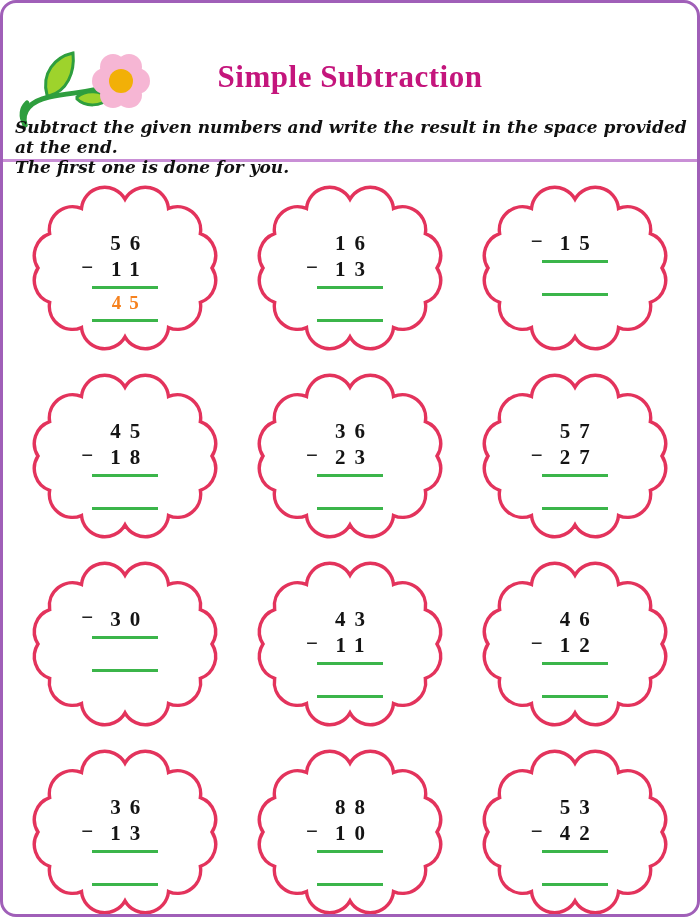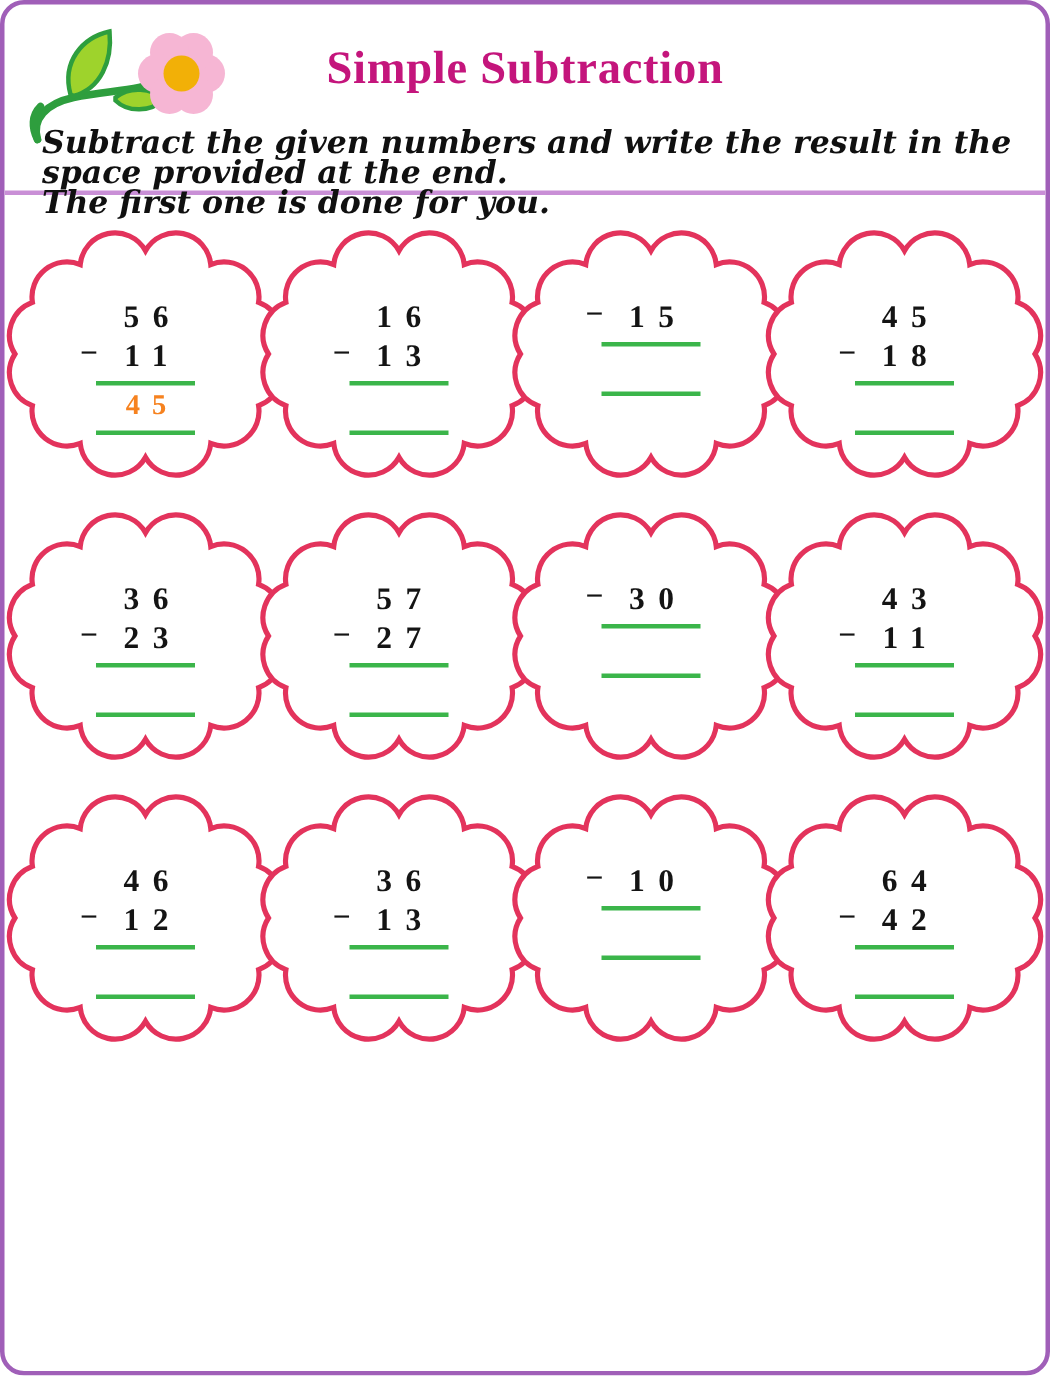--- a/index.html
+++ b/index.html
@@ -11,49 +11,50 @@
     border-radius:16px;
     background:#fff;
     overflow:hidden;
     font-family:"Liberation Serif","DejaVu Serif",serif;
   }
   
   .header{
     position:relative;
     height:124px;
     border-bottom:3px solid var(--header_divider,#c98fd6);
+    margin-top:32px;
   }
   .flower-art{position:absolute;left:12px;top:6px;}
   .leaf{fill:var(--leaf_green,#9ed32c);stroke:var(--stem_green,#2e9e3e);stroke-width:3;}
   .stem{fill:none;stroke:var(--stem_green,#2e9e3e);stroke-width:5;stroke-linecap:round;}
   .petal{fill:var(--petal_pink,#f6b6d4);}
   .flower-center{fill:var(--flower_center,#f2b007);}
   .title{
     margin:0;
     padding-top:24px;
     text-align:center;
     font-size:31px;
     font-weight:bold;
     letter-spacing:.5px;
     color:var(--title,#c4157c);
   }
   .instructions{
     position:absolute;
-    left:25px;top:82px;
+    left:12px;top:82px;
     font-family:"DejaVu Serif","Liberation Serif",serif;
     font-style:italic;
     font-weight:600;
-    font-size:21px;
+    font-size:17px;
     line-height:20px;
     color:#101010;
   }
   
   .grid{
     display:grid;
-    grid-template-columns:repeat(4,1fr);
+    grid-template-columns:repeat(3,1fr);
     row-gap:16px;
     padding:20px 10px 0 10px;
   }
   .cell{
     position:relative;
     height:172px;
   }
   .cloud{
     position:absolute;
     left:50%;top:0;
@@ -422,20 +423,21 @@
                A23,23 0 0 0 25.5,51
                A23,23 0 0 0 14,85
                A23,23 0 0 0 25.5,119
                A23,23 0 0 0 57,143.9
                A23,23 0 0 0 100,153
                A23,23 0 0 0 143,143.9
                A23,23 0 0 0 174.5,119
                A23,23 0 0 0 186,85 Z"></path>
     </svg>
     <div class="problem">
+      <div class="minuend">88</div>
       <div class="subrow">
         <span class="minus">−</span>
         <span class="subtrahend">10</span>
       </div>
       <div class="gline"></div>
       <div class="answer"></div>
       <div class="gline"></div>
     </div>
   </div>
 
@@ -449,21 +451,21 @@
                A23,23 0 0 0 25.5,51
                A23,23 0 0 0 14,85
                A23,23 0 0 0 25.5,119
                A23,23 0 0 0 57,143.9
                A23,23 0 0 0 100,153
                A23,23 0 0 0 143,143.9
                A23,23 0 0 0 174.5,119
                A23,23 0 0 0 186,85 Z"></path>
     </svg>
     <div class="problem">
-      <div class="minuend">64</div>
+      <div class="minuend">53</div>
       <div class="subrow">
         <span class="minus">−</span>
         <span class="subtrahend">42</span>
       </div>
       <div class="gline"></div>
       <div class="answer"></div>
       <div class="gline"></div>
     </div>
   </div>
 </div>

